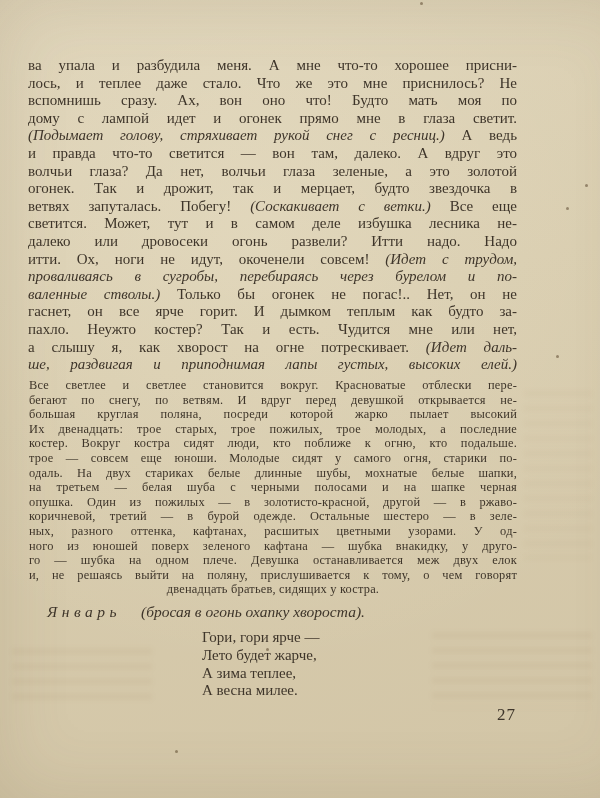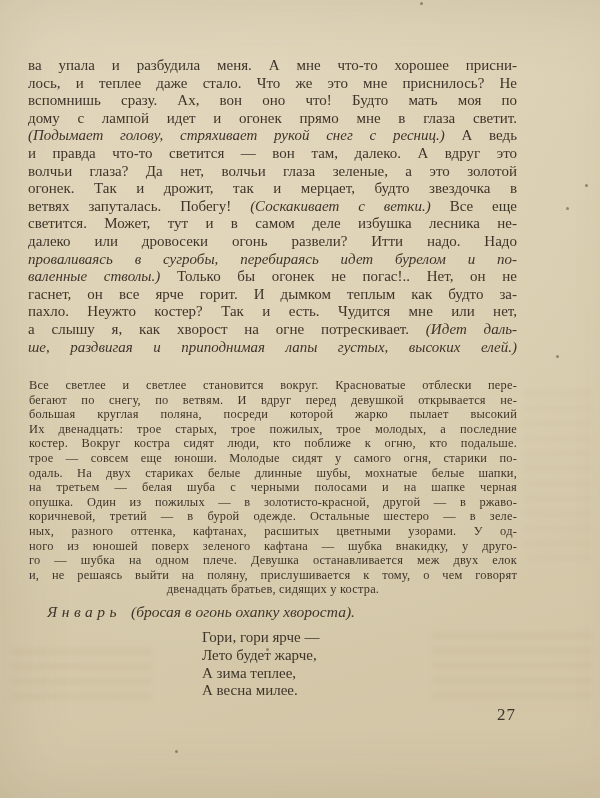--- a/index.html
+++ b/index.html
@@ -68,21 +68,21 @@
   .it { font-style: italic; }
 
   .speaker-line {
     position: absolute;
     left: 47px;
     top: 603px;
     font-size: 15.5px;
     white-space: nowrap;
   }
   .speaker-name { letter-spacing: 4.5px; font-style: italic; }
-  .speaker-dir  { font-style: italic; margin-left: 10px; }
+  .speaker-dir  { font-style: italic; margin-left: 20px; }
 
   .verse {
     position: absolute;
     left: 202px;
     top: 629px;
     font-size: 15px;
   }
   .verse .line {
     line-height: 17.8px;
     height: 17.8px;
@@ -132,21 +132,22 @@
       <div class="line"><span>лось, и теплее даже стало. Что же это мне приснилось? Не</span></div>
       <div class="line"><span>вспомнишь сразу. Ах, вон оно что! Будто мать моя по</span></div>
       <div class="line"><span>дому с лампой идет и огонек прямо мне в глаза светит.</span></div>
       <div class="line"><span class="it">(Подымает голову, стряхивает рукой снег с ресниц.) </span><span>А ведь</span></div>
       <div class="line"><span>и правда что-то светится — вон там, далеко. А вдруг это</span></div>
       <div class="line"><span>волчьи глаза? Да нет, волчьи глаза зеленые, а это золотой</span></div>
       <div class="line"><span>огонек. Так и дрожит, так и мерцает, будто звездочка в</span></div>
       <div class="line"><span>ветвях запуталась. Побегу! </span><span class="it">(Соскакивает с ветки.) </span><span>Все еще</span></div>
       <div class="line"><span>светится. Может, тут и в самом деле избушка лесника не-</span></div>
       <div class="line"><span>далеко или дровосеки огонь развели? Итти надо. Надо</span></div>
-      <div class="line"><span class="it">проваливаясь в сугробы, перебираясь идет бурелом и по-</span></div>
+      <div class="line"><span>итти. Ох, ноги не идут, окоченели совсем! </span><span class="it">(Идет с трудом,</span></div>
+      <div class="line"><span class="it">проваливаясь в сугробы, перебираясь через бурелом и по-</span></div>
       <div class="line"><span class="it">валенные стволы.) </span><span>Только бы огонек не погас!.. Нет, он не</span></div>
       <div class="line"><span>гаснет, он все ярче горит. И дымком теплым как будто за-</span></div>
       <div class="line"><span>пахло. Неужто костер? Так и есть. Чудится мне или нет,</span></div>
       <div class="line"><span>а слышу я, как хворост на огне потрескивает. </span><span class="it">(Идет даль-</span></div>
       <div class="line"><span class="it">ше, раздвигая и приподнимая лапы густых, высоких елей.)</span></div>
     </div>
 
   <div class="stage-direction">
       <div class="line"><span>Все светлее и светлее становится вокруг. Красноватые отблески пере-</span></div>
       <div class="line"><span>бегают по снегу, по ветвям. И вдруг перед девушкой открывается не-</span></div>

